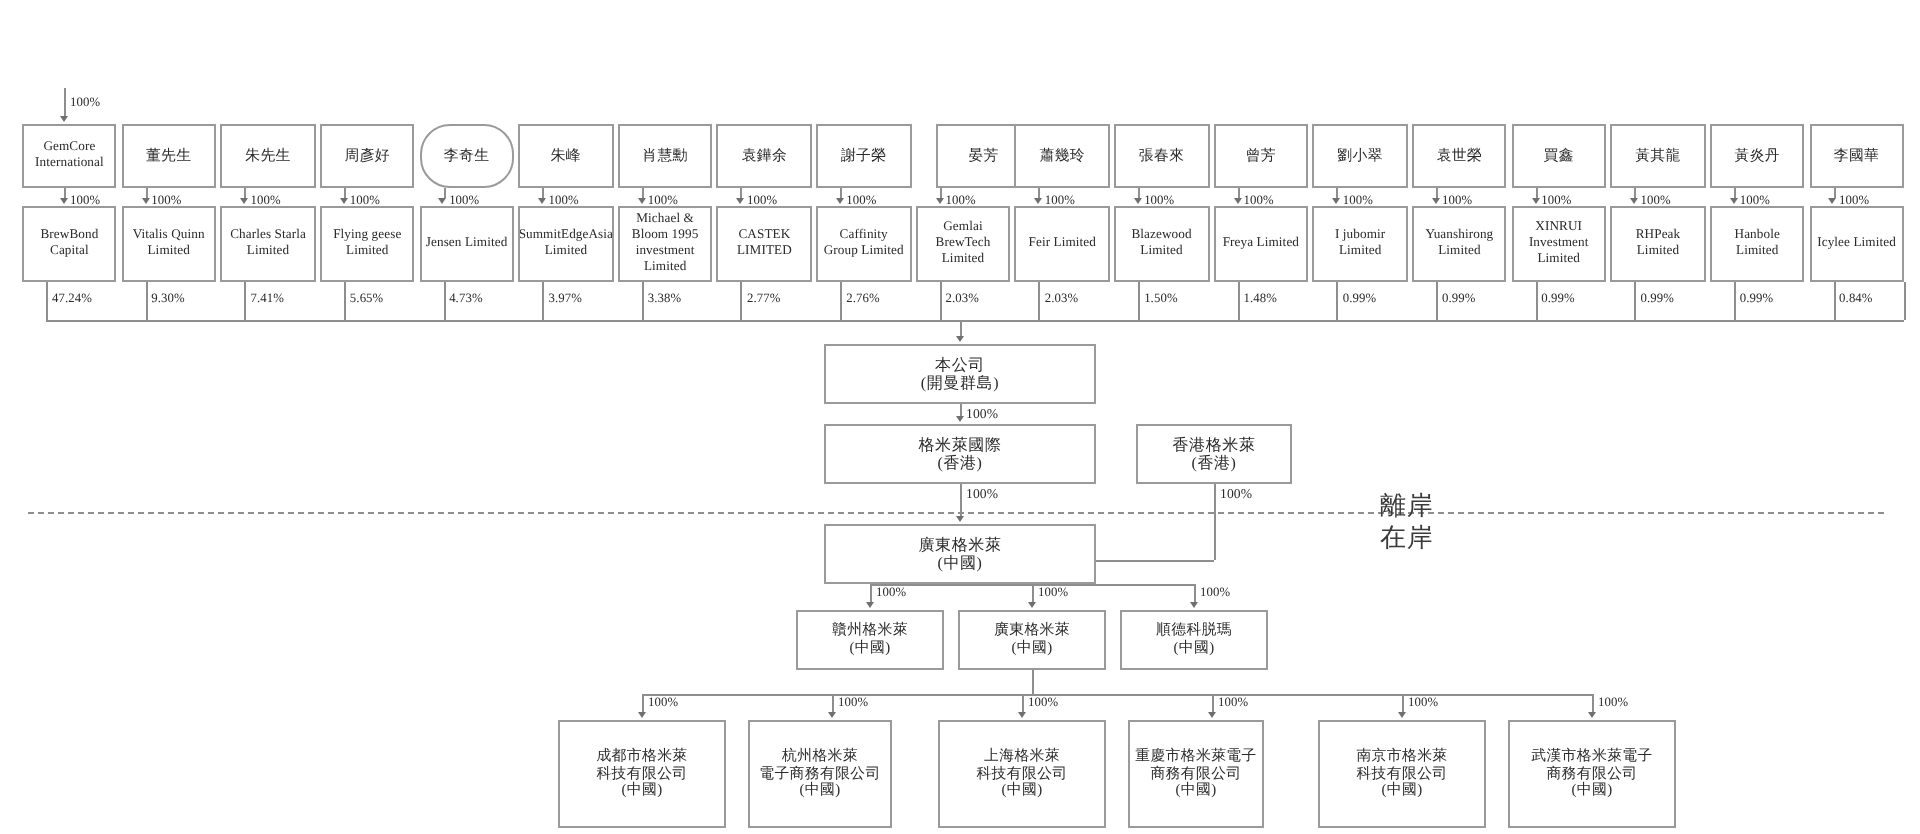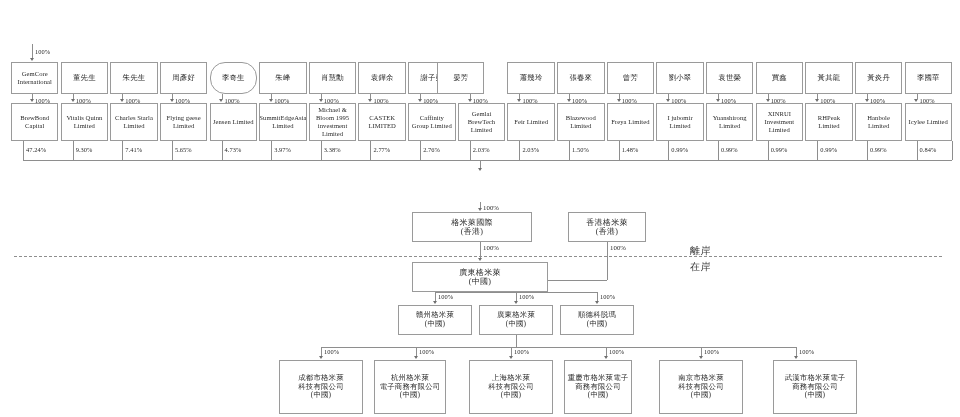--- a/index.html
+++ b/index.html
@@ -72,21 +72,21 @@
     border-right: 2.6px solid transparent;
     border-top: 3.6px solid #6f6f6f;
   }
   .dashed-line {
     position: absolute;
     height: 0;
     border-top: 1px dashed #8e8e8e;
   }
   .shore-label {
     position: absolute;
-    font-size: 10px;
+    font-size: 13px;
     color: #3a3a3a;
     letter-spacing: 0.4px;
     white-space: nowrap;
   }
 </style>
 </head>
 <body>
 
 <div id="chart-root">
     <div class="box box-en" style="left: 11px; top: 62px; width: 47.4421px; height: 32px;">GemCore
@@ -159,21 +159,21 @@
     <div class="vline" style="left: 370.495px; top: 141px; height: 19px;"></div>
     <div class="pct" style="left: 373.495px; top: 146px;">2.77%</div>
     <div class="box box-cn" style="left: 408.137px; top: 62px; width: 47.4421px; height: 32px;">謝子榮</div>
     <div class="box box-en" style="left: 408.137px; top: 103px; width: 47.4421px; height: 38px;">Caffinity
 Group Limited</div>
     <div class="vline" style="left: 420.137px; top: 94px; height: 5px;"></div>
     <div class="arrow" style="left: 418.037px; top: 98.5px;"></div>
     <div class="pct" style="left: 423.137px; top: 97px;">100%</div>
     <div class="vline" style="left: 420.137px; top: 141px; height: 19px;"></div>
     <div class="pct" style="left: 423.137px; top: 146px;">2.76%</div>
-    <div class="box box-cn" style="left: 437px; top: 62px; width: 47.4421px; height: 32px;">晏芳</div>
+    <div class="box box-cn" style="left: 468px; top: 62px; width: 47.4421px; height: 32px;">晏芳</div>
     <div class="box box-en" style="left: 457.779px; top: 103px; width: 47.4421px; height: 38px;">Gemlai
 BrewTech
 Limited</div>
     <div class="vline" style="left: 469.779px; top: 94px; height: 5px;"></div>
     <div class="arrow" style="left: 467.679px; top: 98.5px;"></div>
     <div class="pct" style="left: 472.779px; top: 97px;">100%</div>
     <div class="vline" style="left: 469.779px; top: 141px; height: 19px;"></div>
     <div class="pct" style="left: 472.779px; top: 146px;">2.03%</div>
     <div class="box box-cn" style="left: 507.421px; top: 62px; width: 47.4421px; height: 32px;">蕭幾玲</div>
     <div class="box box-en" style="left: 507.421px; top: 103px; width: 47.4421px; height: 38px;">Feir Limited</div>
@@ -242,21 +242,23 @@
     <div class="box box-en" style="left: 904.558px; top: 103px; width: 47.4421px; height: 38px;">Icylee Limited</div>
     <div class="vline" style="left: 916.558px; top: 94px; height: 5px;"></div>
     <div class="arrow" style="left: 914.458px; top: 98.5px;"></div>
     <div class="pct" style="left: 919.558px; top: 97px;">100%</div>
     <div class="vline" style="left: 916.558px; top: 141px; height: 19px;"></div>
     <div class="pct" style="left: 919.558px; top: 146px;">0.84%</div>
     <div class="hline" style="left: 23px; top: 160px; width: 929px;"></div>
     <div class="vline" style="left: 952px; top: 141px; height: 19px;"></div>
     <div class="vline" style="left: 480px; top: 160px; height: 8px;"></div>
     <div class="arrow" style="left: 477.9px; top: 167.5px;"></div>
-    <div class="box box-mid" style="left: 412px; top: 212px; width: 120px; height: 30px;">格米萊國際
+    <div class="box box-mid" style="left: 412px; top: 172px; width: 136px; height: 30px;">本公司
+(開曼群島)</div>
+    <div class="box box-mid" style="left: 412px; top: 212px; width: 136px; height: 30px;">格米萊國際
 (香港)</div>
     <div class="vline" style="left: 480px; top: 202px; height: 6px;"></div>
     <div class="arrow" style="left: 477.9px; top: 207.5px;"></div>
     <div class="pct pct-mid" style="left: 483px; top: 204px;">100%</div>
     <div class="box box-mid" style="left: 568px; top: 212px; width: 78px; height: 30px;">香港格米萊
 (香港)</div>
     <div class="dashed-line" style="left: 14px; top: 256px; width: 928px;"></div>
     <div class="shore-label" style="left: 690px; top: 244px;">離岸</div>
     <div class="shore-label" style="left: 690px; top: 260px;">在岸</div>
     <div class="vline" style="left: 480px; top: 242px; height: 16px;"></div>
@@ -309,19 +311,19 @@
 (中國)</div>
     <div class="vline" style="left: 606px; top: 347px; height: 9px;"></div>
     <div class="arrow" style="left: 603.9px; top: 355.5px;"></div>
     <div class="pct" style="left: 609px; top: 348px;">100%</div>
     <div class="box box-cn" style="left: 659px; top: 360px; width: 84px; height: 54px;">南京市格米萊
 科技有限公司
 (中國)</div>
     <div class="vline" style="left: 701px; top: 347px; height: 9px;"></div>
     <div class="arrow" style="left: 698.9px; top: 355.5px;"></div>
     <div class="pct" style="left: 704px; top: 348px;">100%</div>
-    <div class="box box-cn" style="left: 754px; top: 360px; width: 84px; height: 54px; margin-left: 19px;">武漢市格米萊電子
+    <div class="box box-cn" style="left: 754px; top: 360px; width: 84px; height: 54px;">武漢市格米萊電子
 商務有限公司
 (中國)</div>
     <div class="vline" style="left: 796px; top: 347px; height: 9px;"></div>
     <div class="arrow" style="left: 793.9px; top: 355.5px;"></div>
     <div class="pct" style="left: 799px; top: 348px;">100%</div>
   </div>
 
 </body></html>

